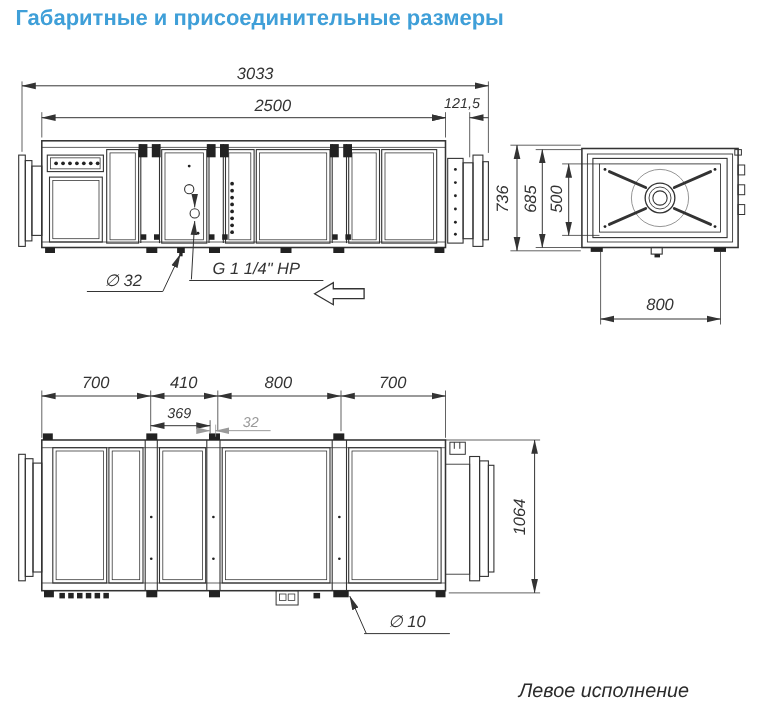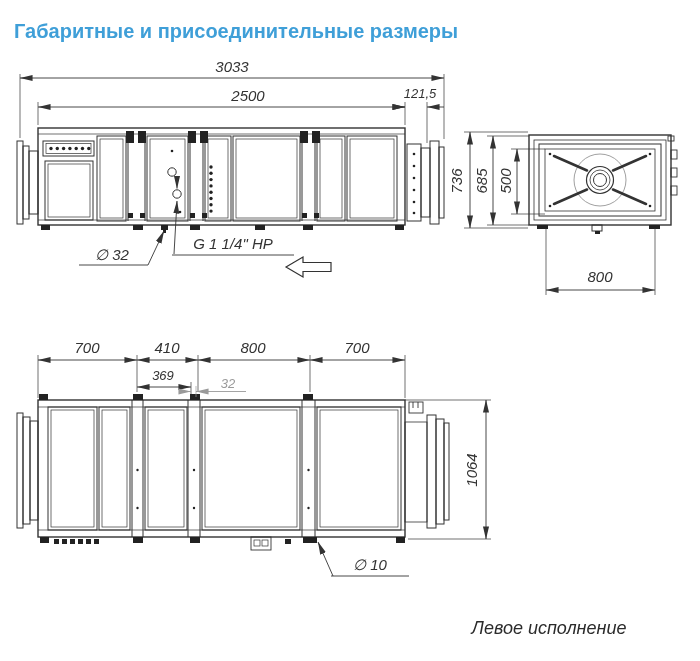--- a/index.html
+++ b/index.html
@@ -1,18 +1,18 @@
 <!DOCTYPE html>
 <html><head>
 <meta charset="utf-8">
 <style>
   html,body{margin:0;padding:0;background:#fff;}
   .page{position:relative;width:700px;height:661px;background:#fff;overflow:hidden;
         font-family:"Liberation Sans",sans-serif;}
-  h1.title{position:absolute;left:14px;top:20px;margin:0;font-size:20px;font-weight:700;
+  h1.title{position:absolute;left:14px;top:6px;margin:0;font-size:20px;font-weight:700;
         color:#3f9fd8;font-family:"Liberation Sans",sans-serif;}
   svg{position:absolute;left:0;top:0;}
   text{font-family:"Liberation Sans",sans-serif;fill:#333;}
   .dim{font-style:italic;font-size:15px;}
   .dimsm{font-style:italic;font-size:13px;}
   .lbl{font-style:italic;font-size:15px;}
   .gray{fill:#9a9a9a;}
   .footer{font-style:italic;font-size:18px;fill:#2b2b2b;}
 </style>
 </head>

